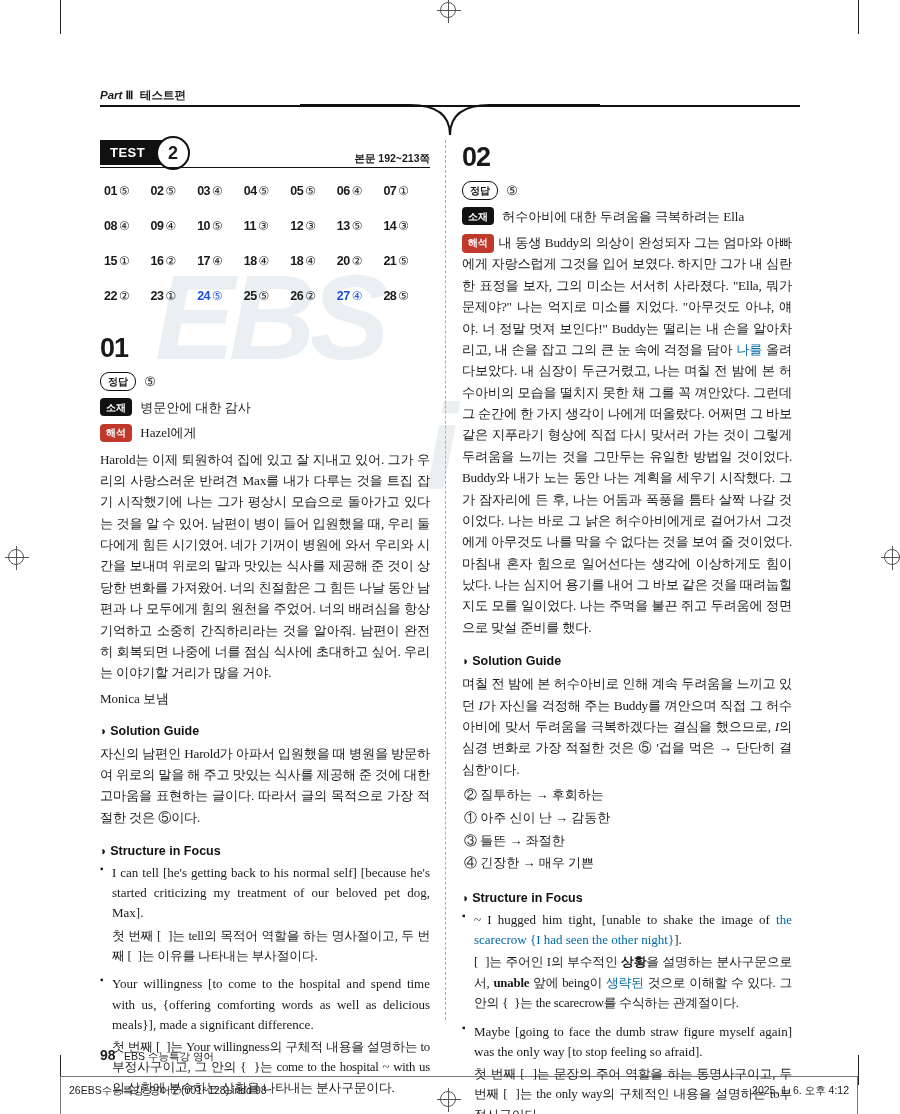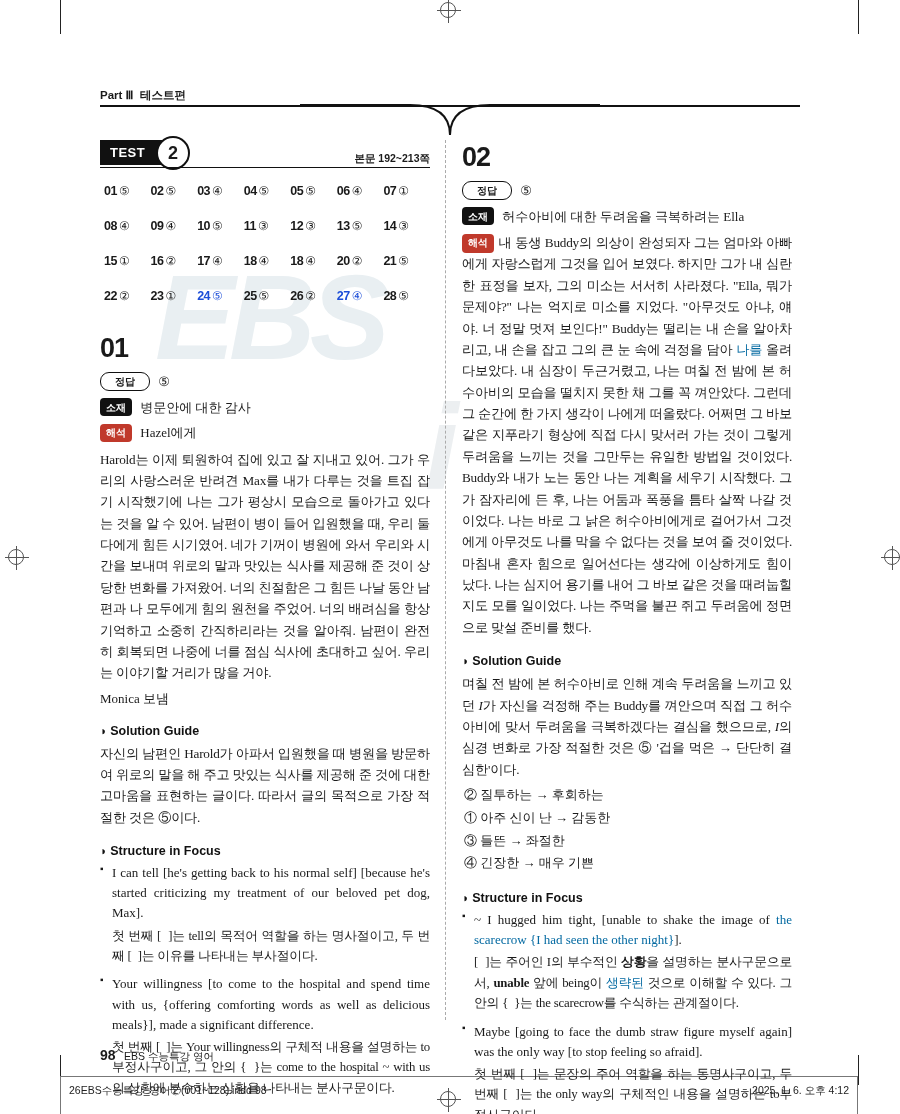--- a/index.html
+++ b/index.html
@@ -58,21 +58,21 @@
   }
   .part-header {
     position:absolute; left:100px; top:88px; width:700px;
     font-family:"Liberation Sans", sans-serif;
     font-size:11.5px; font-weight:bold;
     padding-bottom:4px;
   }
   .part-header .rule {
     position:absolute; left:0; right:0; bottom:0; height:2px; background:#111;
   }
-  .part-header .ital { }
+  .part-header .ital { font-style:italic; }
 
   
   .brace {
     position:absolute; left:300px; top:103px; width:300px; height:34px;
   }
 
   
   .col {
     position:absolute; top:140px; width:330px;
   }
@@ -135,21 +135,21 @@
     margin:0 0 8px 0;
   }
   .qnum-right { margin-top:2px; }
 
   .tagline { margin:4px 0 6px 0; font-size:13px; line-height:1.5; }
   .pill {
     display:inline-block;
     border:1px solid #111; border-radius:9px;
     font-family:"Liberation Sans", sans-serif;
     font-size:10px; font-weight:bold;
-    padding:1px 14px; margin-right:5px;
+    padding:1px 7px; margin-right:5px;
     vertical-align:1px;
   }
   .chip {
     display:inline-block;
     background:#111; color:#fff;
     font-family:"Liberation Sans", sans-serif;
     font-size:10px; font-weight:bold;
     padding:1.5px 6px; margin-right:5px;
     vertical-align:1px;
     border-radius:4px;

